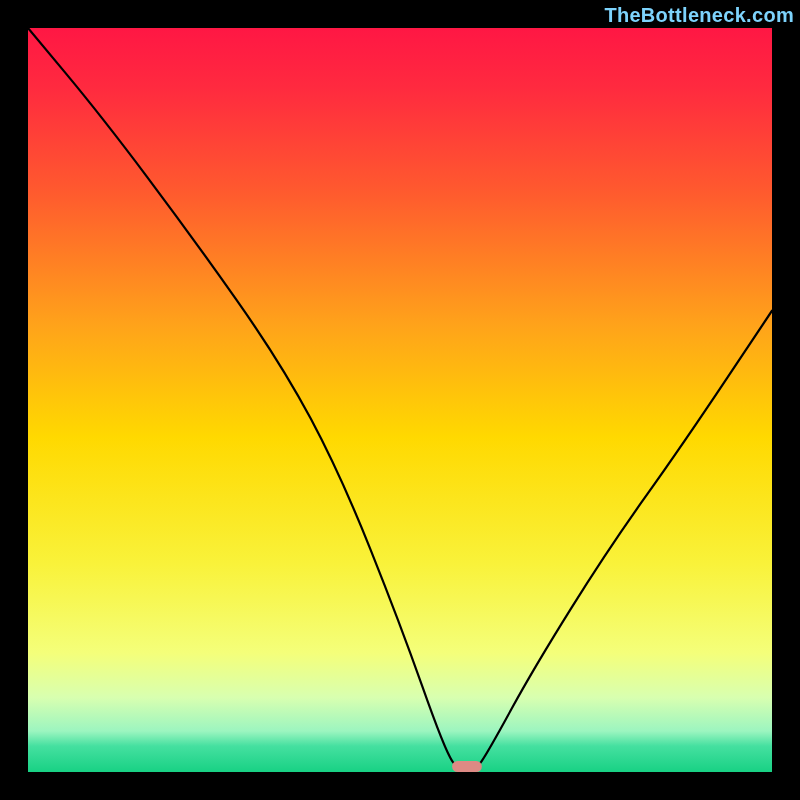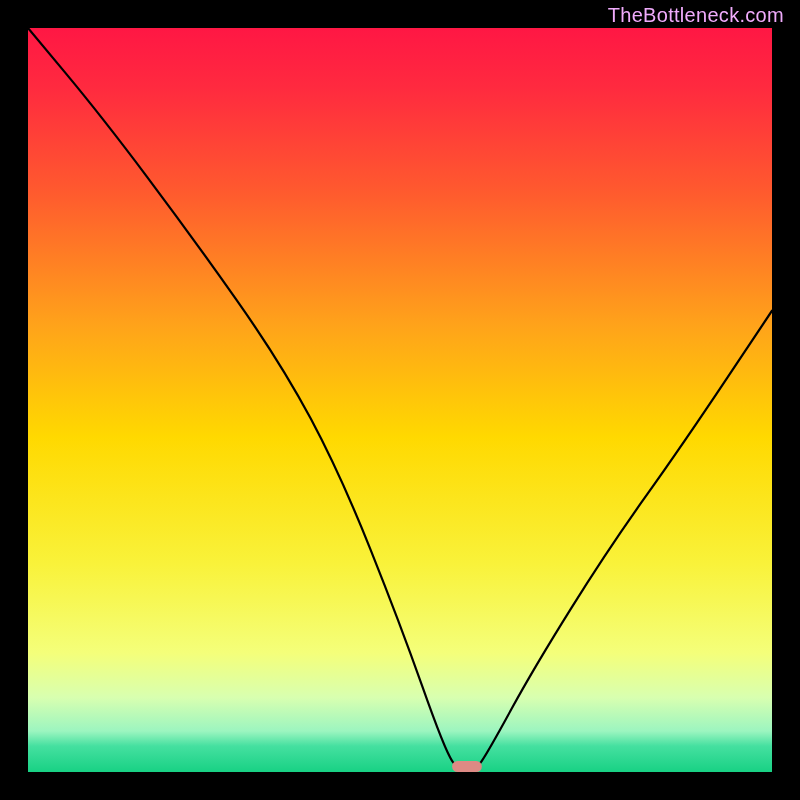--- a/index.html
+++ b/index.html
@@ -13,24 +13,24 @@
   }
   .frame {
     position: relative;
     width: 800px;
     height: 800px;
     background: #000;
   }
   .watermark {
     position: absolute;
     top: 4px;
-    right: 16px;
-    color: #f0abfc;
+    right: 6px;
+    color: #7dd3fc;
     font-size: 20px;
-    font-weight: 400;
+    font-weight: 700;
     letter-spacing: 0.3px;
     z-index: 10;
   }
   .plot-wrap {
     position: absolute;
     left: 28px;
     top: 28px;
     width: 744px;
     height: 744px;
   }

